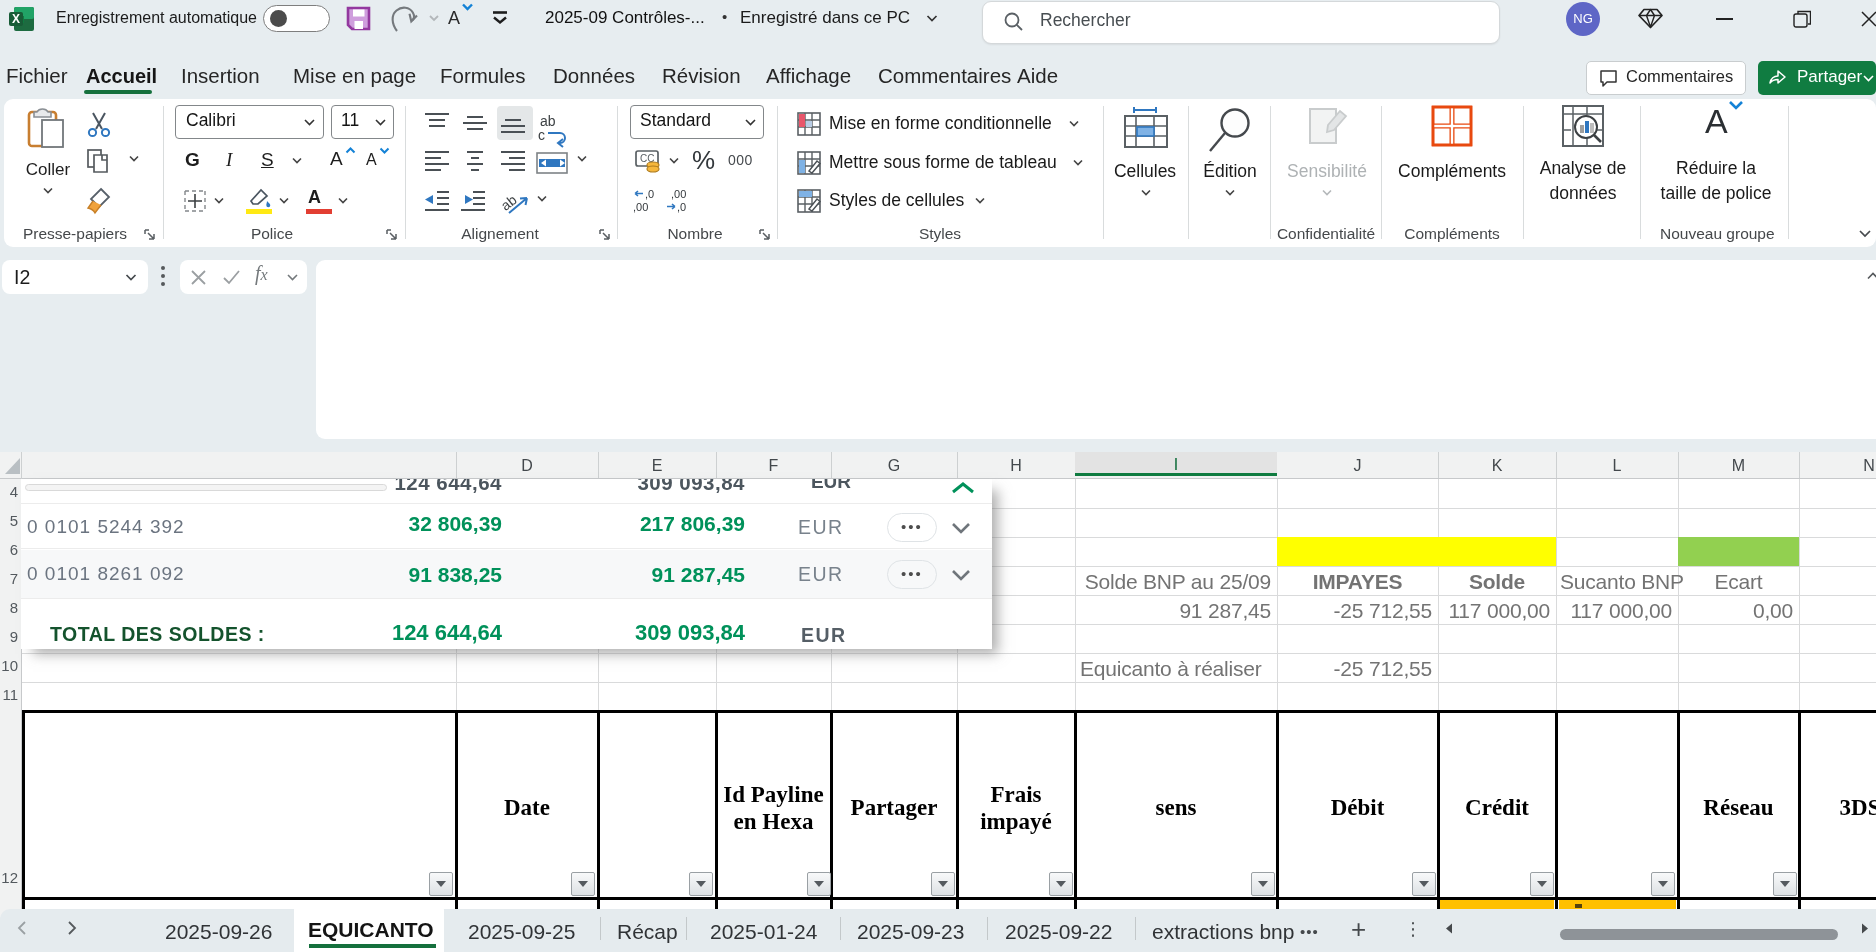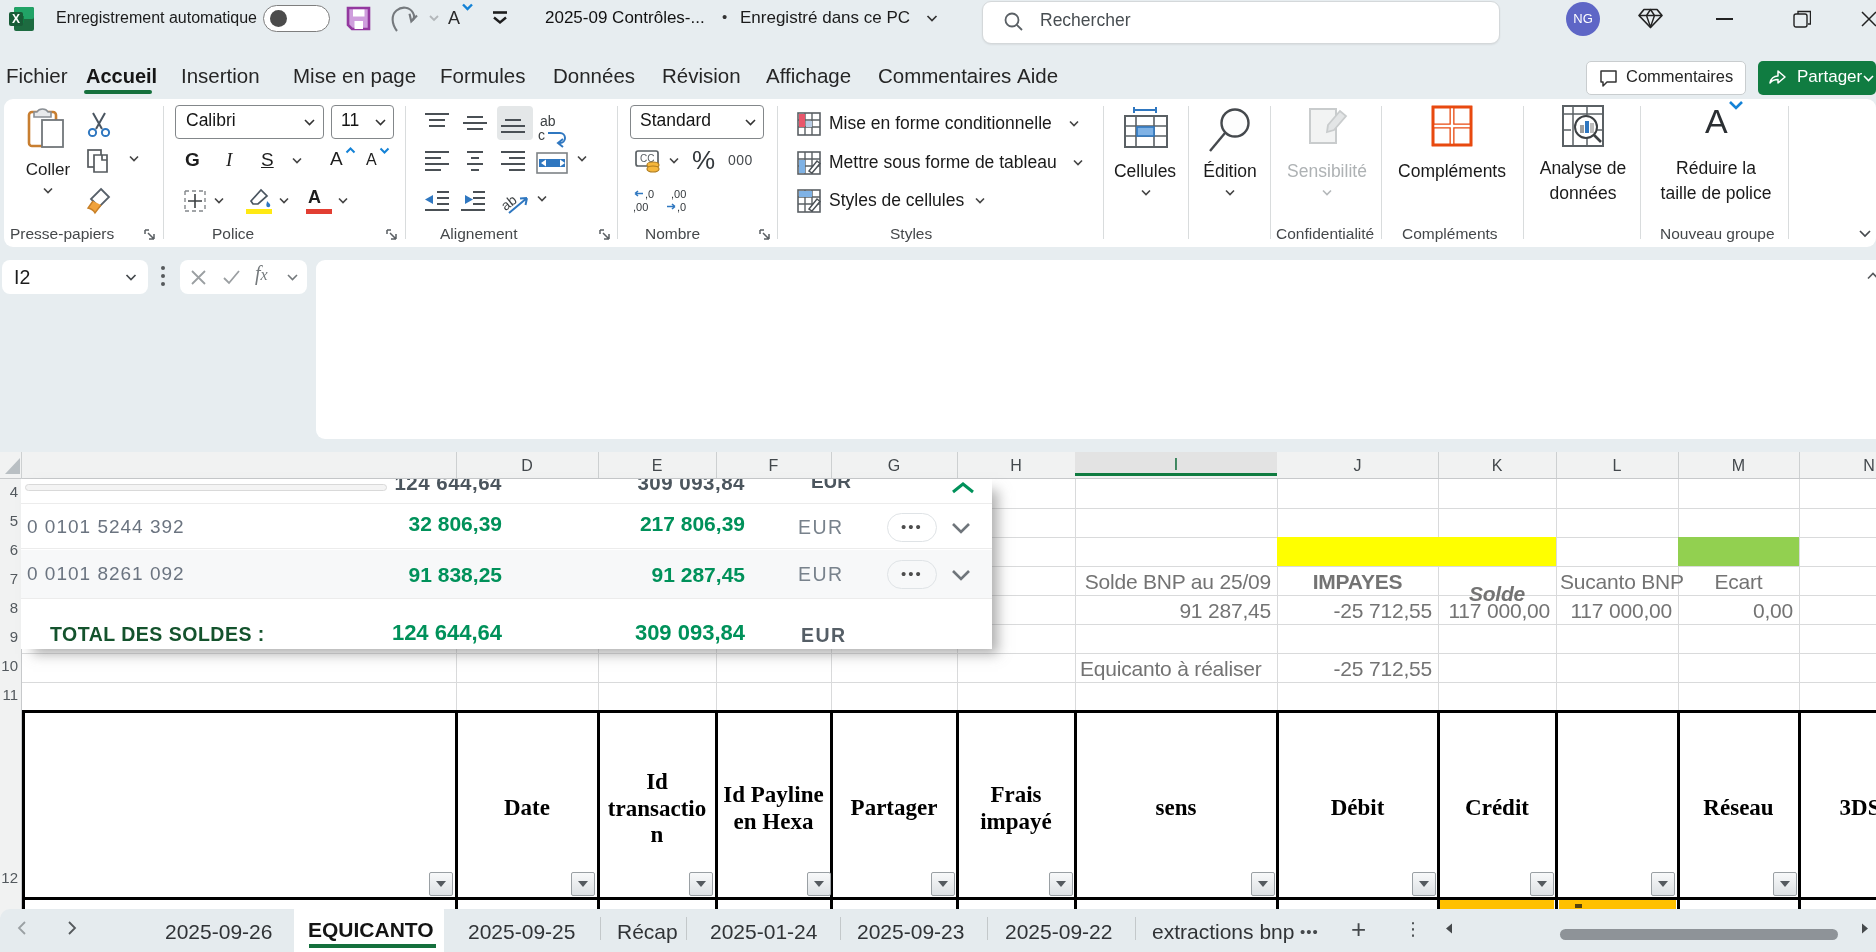--- a/index.html
+++ b/index.html
@@ -1,21 +1,21 @@
 <!DOCTYPE html>
 <html lang="fr"><head>
 <meta charset="utf-8">
 <title>2025-09 Contrôles</title>
 <style>
   * { margin:0; padding:0; box-sizing:border-box; }
   html,body { width:1876px; height:952px; overflow:hidden; }
   body { font-family:"Liberation Sans",sans-serif; background:#e7edf0; position:relative; color:#1e1e1e; }
   .abs { position:absolute; }
   .sep { position:absolute; width:1px; background:#d9dcdd; top:7px; height:133px; }
-  .grpLabel { position:absolute; top:126px; font-size:15.5px; color:#45484b; white-space:nowrap; }
+  .grpLabel { position:absolute; top:126px; font-size:15.5px; color:#45484b; text-align:center; white-space:nowrap; }
   .launcher { position:absolute; top:129px; width:14px; height:14px; }
   svg { display:block; }
   .gl-h { position:absolute; left:22px; width:1854px; height:1px; background:#d9dadb; }
   .gl-v { position:absolute; top:27px; height:232px; width:1px; background:#d9dadb; }
   .colhead { position:absolute; top:0; height:27px; font-size:16px; color:#43484c; text-align:center; line-height:27px; }
   .rownum { position:absolute; left:0; width:18px; text-align:right; font-size:15px; color:#53595e; }
   .cell { position:absolute; font-size:21px; color:#737373; letter-spacing:-0.2px;margin-top:29px; }
   .thead { position:absolute; font-family:"Liberation Serif",serif; font-weight:bold; font-size:23px; color:#000; text-align:center; line-height:26.5px; }
   .tv { position:absolute; width:2.5px; background:#000; top:258px; height:199px; }
   .fbtn { position:absolute; width:24px; height:24px; top:420px; border:1px solid #9aa0a4; background:linear-gradient(#f8f9fa,#dde1e4); border-radius:2px; }
@@ -454,21 +454,21 @@
   <div class="gl-v" style="left:1438px;"></div>
   <div class="gl-v" style="left:1556px;"></div>
   <div class="gl-v" style="left:1678px;"></div>
   <div class="gl-v" style="left:1799px;"></div>
 
   <div class="abs" style="left:1277px;top:85px;width:161px;height:29px;background:#ffff00;"></div>
   <div class="abs" style="left:1438px;top:85px;width:118px;height:29px;background:#ffff00;"></div>
   <div class="abs" style="left:1678px;top:85px;width:121px;height:29px;background:#92d050;"></div>
   <div class="cell" style="left:1075px;top:89px;width:196px;text-align:right;">Solde BNP au 25/09</div>
   <div class="cell" style="left:1277px;top:89px;width:161px;text-align:center;font-weight:bold;">IMPAYES</div>
-  <div class="cell" style="left:1438px;top:101px;width:118px;text-align:center;font-weight:bold;font-style:italic;">Solde</div>
+  <div class="cell" style="left:1438px;top:89px;width:118px;text-align:center;font-weight:bold;">Solde</div>
   <div class="cell" style="left:1560px;top:89px;">Sucanto BNP</div>
   <div class="cell" style="left:1678px;top:89px;width:121px;text-align:center;">Ecart</div>
 
   <div class="cell" style="left:1075px;top:118px;width:196px;text-align:right;">91 287,45</div>
   <div class="cell" style="left:1277px;top:118px;width:155px;text-align:right;">-25 712,55</div>
   <div class="cell" style="left:1438px;top:118px;width:112px;text-align:right;">117 000,00</div>
   <div class="cell" style="left:1556px;top:118px;width:116px;text-align:right;">117 000,00</div>
   <div class="cell" style="left:1678px;top:118px;width:115px;text-align:right;">0,00</div>
 
   <div class="cell" style="left:1080px;top:176px;">Equicanto à réaliser</div>
@@ -482,21 +482,20 @@
   <div class="tv" style="left:715px;"></div>
   <div class="tv" style="left:830px;"></div>
   <div class="tv" style="left:956px;"></div>
   <div class="tv" style="left:1074px;"></div>
   <div class="tv" style="left:1276px;"></div>
   <div class="tv" style="left:1437px;"></div>
   <div class="tv" style="left:1555px;"></div>
   <div class="tv" style="left:1677px;"></div>
   <div class="tv" style="left:1798px;"></div>
   <div class="thead" style="left:456px;top:343px;width:142px;">Date</div>
-  <div class="thead" style="left:598px;top:317px;width:118px;">Id<br>transactio<br>n</div>
   <div class="thead" style="left:716px;top:330px;width:115px;">Id Payline<br>en Hexa</div>
   <div class="thead" style="left:831px;top:343px;width:126px;">Partager</div>
   <div class="thead" style="left:957px;top:330px;width:118px;">Frais<br>impayé</div>
   <div class="thead" style="left:1075px;top:343px;width:202px;">sens</div>
   <div class="thead" style="left:1277px;top:343px;width:161px;">Débit</div>
   <div class="thead" style="left:1438px;top:343px;width:118px;">Crédit</div>
   <div class="thead" style="left:1678px;top:343px;width:121px;">Réseau</div>
   <div class="thead" style="left:1820px;top:343px;width:80px;">3DS</div>
   <div class="fbtn" style="left:429px;"></div>
   <div class="fbtn" style="left:571px;"></div>

